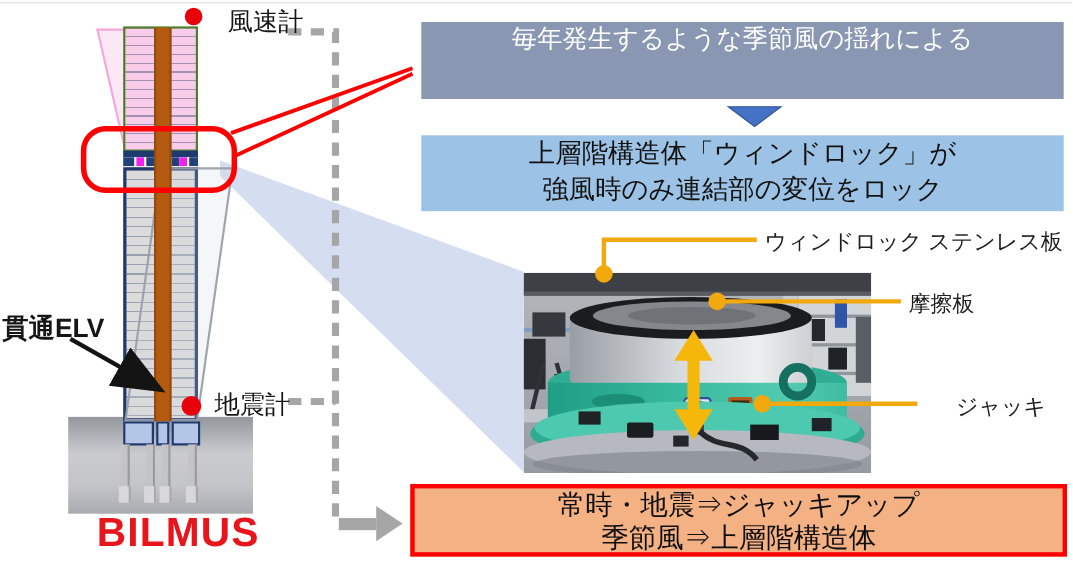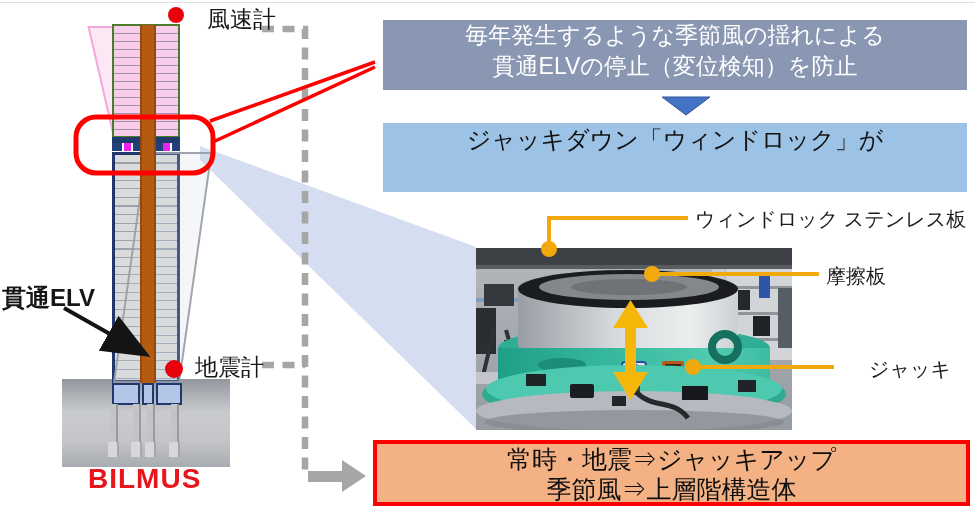--- a/index.html
+++ b/index.html
@@ -39,21 +39,21 @@
   .base-box{top:383px;height:22px;box-sizing:border-box;border:2px solid #20386b;background:#b3c6e7;}
   .pile{top:404px;width:8px;height:40px;background:#c4c4c6;box-shadow:inset -2px 0 0 #9b9b9d;}
   .pile-cap{top:442px;width:11px;height:15px;background:#d8d8da;box-shadow:inset -2px 0 0 #a8a8aa;}
   .top-hairline{left:0;top:2px;width:975px;height:1px;background:#dedede;}
 
   
   .jp-label{position:absolute;white-space:nowrap;color:#161616;}
   .lbl-anemo{left:195px;top:4px;font-size:23px;margin-left:12px;}
   .lbl-seismo{left:195px;top:352px;font-size:23px;}
   .lbl-elv{left:2px;top:282px;font-size:24px;font-weight:700;}
-  .lbl-bilmus{left:88px;top:463px;font-size:28px;font-weight:700;letter-spacing:1px;
+  .lbl-bilmus{left:88px;top:463px;font-size:37px;font-weight:700;letter-spacing:1px;
     color:var(--c-bilmus-red,#e8151d);}
   .lbl-photo{font-size:20px;color:#1c1c1c;}
   .lbl-upper{left:695px;top:206px;}
   .lbl-friction{left:826px;top:263px;}
   .lbl-jack{left:869px;top:356px;}
 
   
   .flow-box{position:absolute;left:383px;width:584px;box-sizing:border-box;display:flex;
     flex-direction:column;justify-content:flex-start;text-align:center;}
   .box-problem{top:20px;height:70px;background:var(--c-problem-box-bg,#8997b2);
@@ -115,24 +115,24 @@
   <div class="abs pile z3" style="left:133px"></div>
   <div class="abs pile z3" style="left:147px"></div>
   <div class="abs pile z3" style="left:171px"></div>
   <div class="abs pile-cap z3" style="left:108px"></div>
   <div class="abs pile-cap z3" style="left:131px"></div>
   <div class="abs pile-cap z3" style="left:145px"></div>
   <div class="abs pile-cap z3" style="left:169px"></div>
 
   <div class="flow-box box-problem z2">
     <div>毎年発生するような季節風の揺れによる</div>
-    <div>貫通ELVの停止（変位検知）を防止</div>
   </div>
   <div class="flow-box box-solution z2">
-    <div class="nowrap"><span>ジャッキダウン「</span><span class="b">ウィンドロック</span><span>」が</span></div>
+    <div class="nowrap"><span>上層階構造体「</span><span class="b">ウィンドロック</span><span>」が</span></div>
+    <div>強風時のみ連結部の変位をロック</div>
   </div>
   <div class="flow-box box-action z2">
     <div class="nowrap"><span class="b">常時・地震⇒</span><span>ジャッキアップ</span></div>
     <div class="nowrap"><span class="b">季節風⇒</span><span>上層階構造体</span></div>
   </div>
 
   <svg class="photo z6" viewBox="0 0 316 182">
     <defs>
       <linearGradient id="bgGrad" x1="0" y1="0" x2="0" y2="1">
         <stop offset="0" stop-color="#b4b8bd"></stop>

